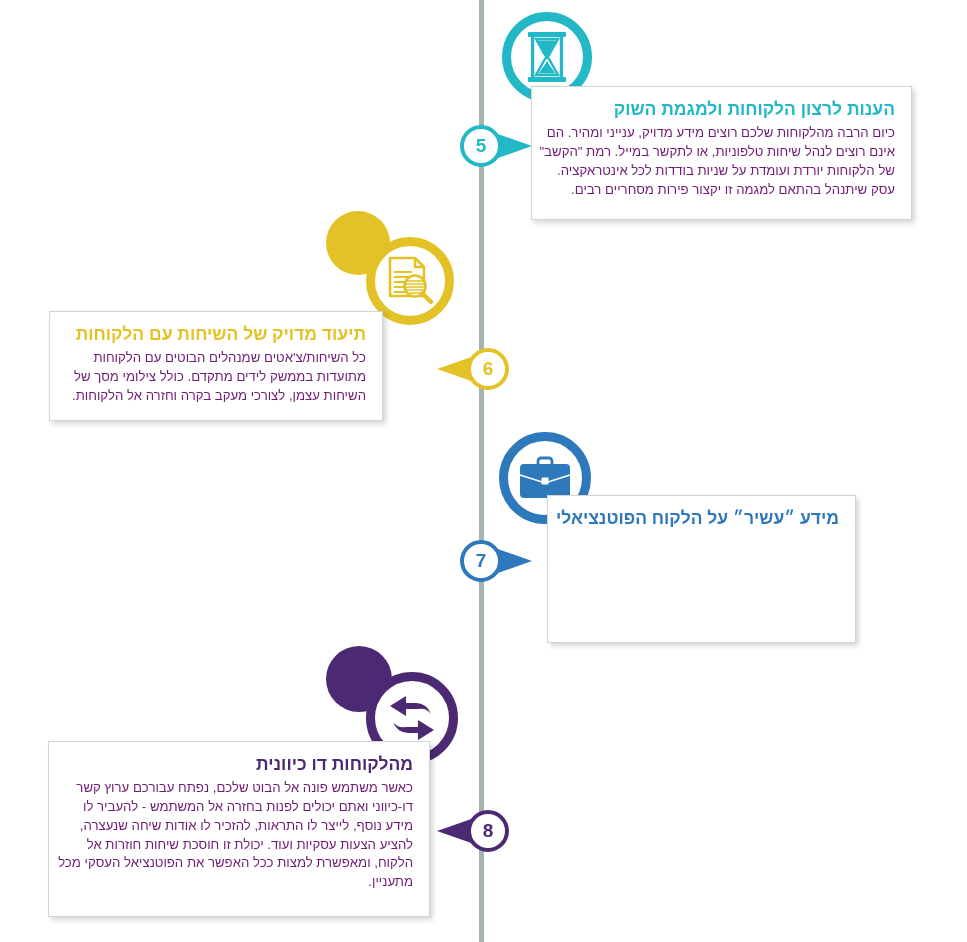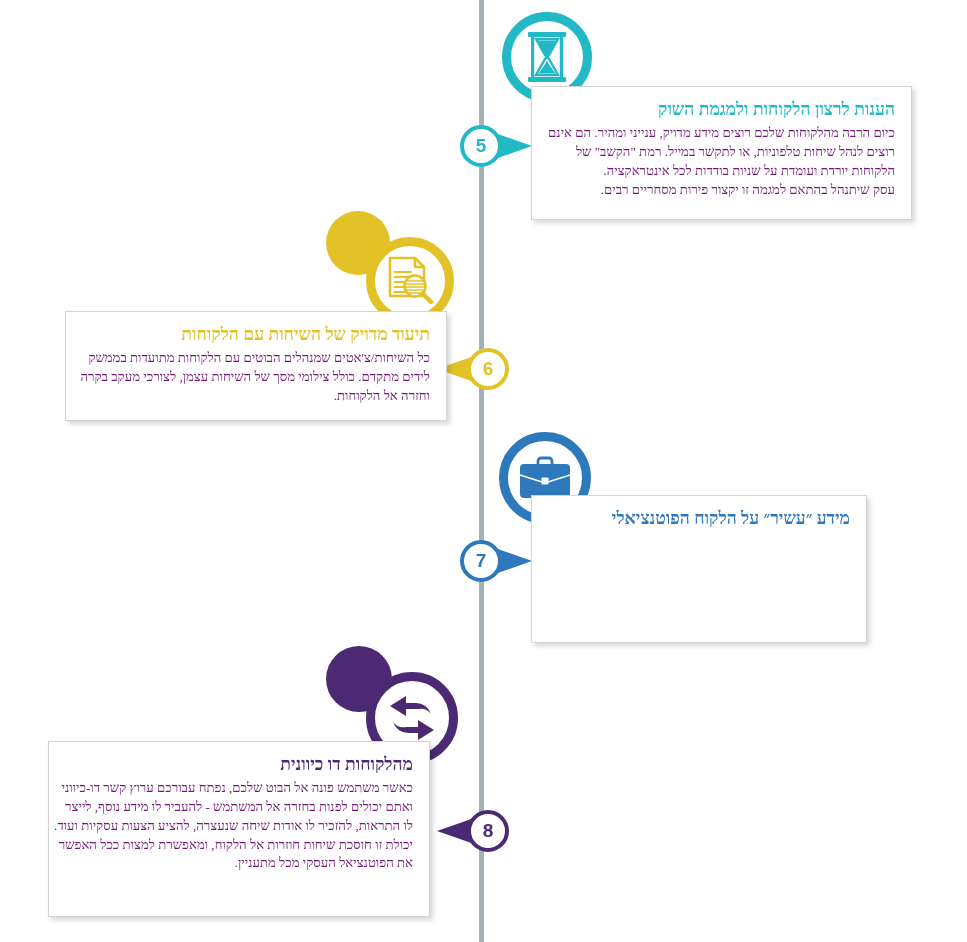--- a/index.html
+++ b/index.html
@@ -30,41 +30,40 @@
   
   .card {
     position: absolute;
     background: #ffffff;
     border: 1px solid #d4d4d4;
     box-shadow: 3px 3px 5px rgba(0,0,0,.16);
     box-sizing: border-box;
     padding: 12px 16px 14px 4px;
     text-align: right;
     direction: rtl;
-    font-family: Liberation Serif, serif;
   }
   .card-title {
     font-size: 17.5px;
     font-weight: bold;
     line-height: 1.25;
     margin: 0 0 3px 0;
     white-space: nowrap;
   }
   .card-body {
     font-size: 13.2px;
     line-height: 1.43;
     color: #701a75;
     margin: 0;
     white-space: pre-line;
   }
 
   
   #card-1 { left: 531px; top: 86px;  width: 381px; height: 134px; }
-  #card-2 { left: 49px;  top: 311px; width: 382px; height: 110px; margin-left: 16px; }
-  #card-3 { left: 531px; top: 495px; width: 336px; height: 148px; }
+  #card-2 { left: 49px;  top: 311px; width: 334px; height: 110px; }
+  #card-3 { left: 547px; top: 495px; width: 309px; height: 148px; }
   #card-4 { left: 48px;  top: 741px; width: 382px; height: 176px; }
 
   
   .icon-cluster {
     position: absolute;
     width: 130px;
     height: 110px;
   }
   .blob {
     position: absolute;

